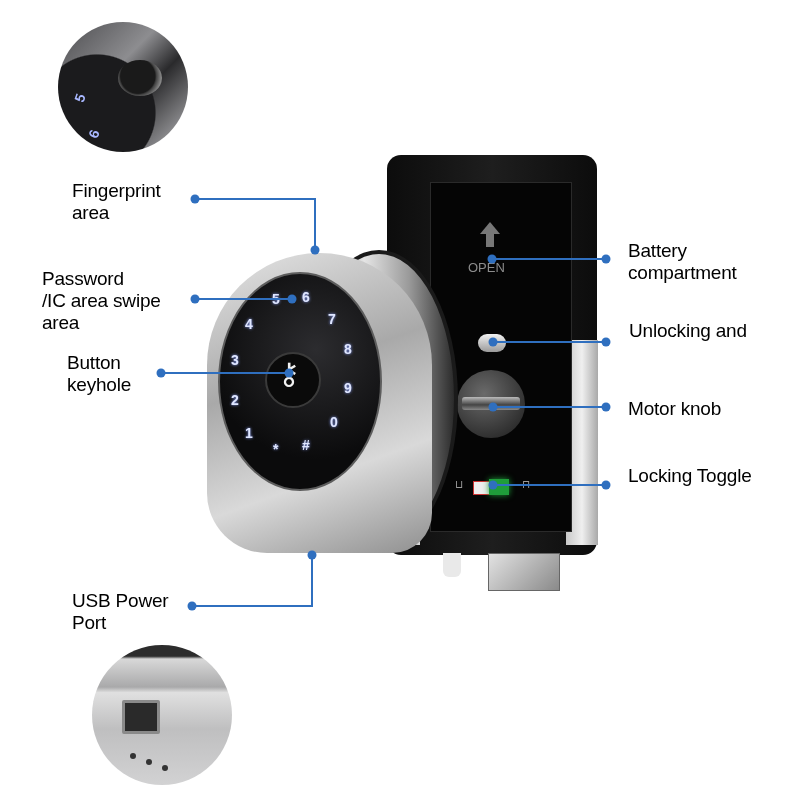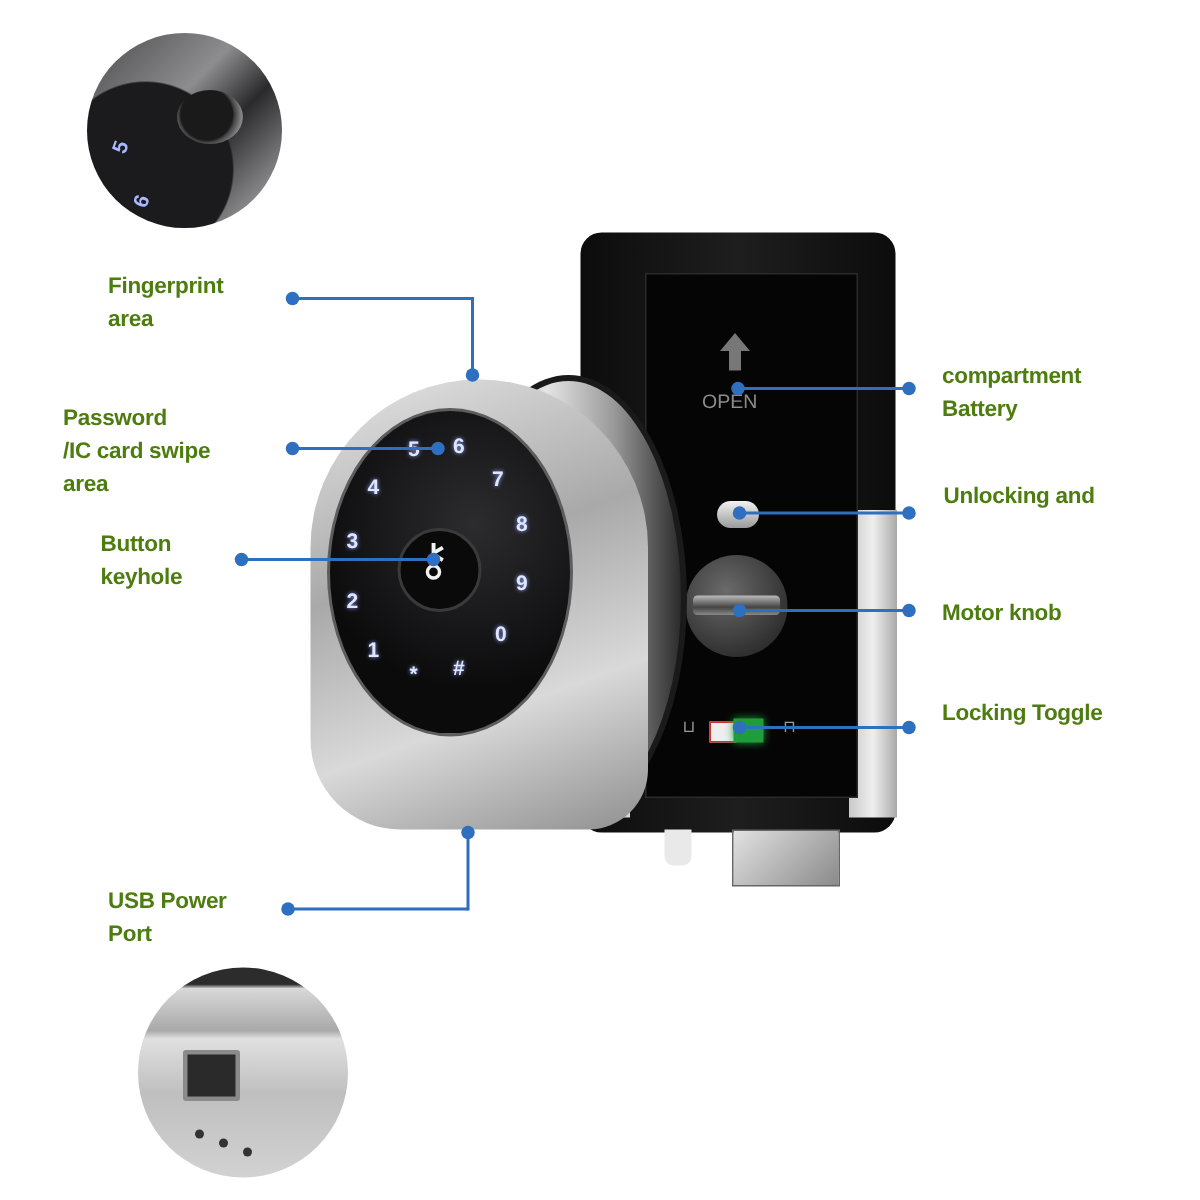--- a/index.html
+++ b/index.html
@@ -1,18 +1,18 @@
 <!DOCTYPE html>
 <html><head>
 <meta charset="utf-8">
 <style>
   html, body { margin:0; padding:0; }
   body { width:800px; height:800px; background:#ffffff; position:relative; overflow:hidden;
          font-family:"Liberation Sans", "DejaVu Sans", sans-serif; }
-  .label { position:absolute; color:#4d7c0f; font-size:15px; font-weight:bold; line-height:22px; letter-spacing:-0.2px; }
+  .label { position:absolute; color:#000000; font-size:19px; font-weight:normal; line-height:22px; letter-spacing:-0.2px; }
   .line { position:absolute; background:#2f6fbf; }
   .dot { position:absolute; width:9px; height:9px; border-radius:50%; background:#2f6fbf; transform:translate(-50%,-50%); }
 
   
   .inset { position:absolute; border-radius:50%; overflow:hidden; }
   .inset-fp { left:58px; top:22px; width:130px; height:130px;
     background: radial-gradient(circle at 30% 70%, #1b1b1d 0 45%, transparent 46%),
                 linear-gradient(135deg,#4a4a4d 0%,#8d8d90 40%,#2a2a2c 60%,#bdbdc0 100%); }
   .fp-sensor { position:absolute; left:60px; top:38px; width:44px; height:36px; border-radius:50%;
     background:radial-gradient(circle at 45% 45%, #1a1a1a 0 55%, #444 60%, #888 75%, #333 100%); }
@@ -118,21 +118,21 @@
   <div>Fingerprint</div>
   <div>area</div>
 </div>
 <div class="dot" style="left:195px;top:199px;"></div>
 <div class="line" style="left:195px;top:198px;width:120px;height:2px;"></div>
 <div class="line" style="left:314px;top:198px;width:2px;height:52px;"></div>
 <div class="dot" style="left:315px;top:250px;"></div>
 
 <div class="label" style="left:42px;top:268px;">
   <div>Password</div>
-  <div>/IC card swipe</div>
+  <div>/IC area swipe</div>
   <div>area</div>
 </div>
 <div class="dot" style="left:195px;top:299px;"></div>
 <div class="line" style="left:195px;top:298px;width:97px;height:2px;"></div>
 <div class="dot" style="left:292px;top:299px;"></div>
 
 <div class="label" style="left:67px;top:352px;">
   <div>Button</div>
   <div>keyhole</div>
 </div>
@@ -143,22 +143,22 @@
 <div class="label" style="left:72px;top:590px;">
   <div>USB Power</div>
   <div>Port</div>
 </div>
 <div class="dot" style="left:192px;top:606px;"></div>
 <div class="line" style="left:192px;top:605px;width:120px;height:2px;"></div>
 <div class="line" style="left:311px;top:555px;width:2px;height:52px;"></div>
 <div class="dot" style="left:312px;top:555px;"></div>
 
 <div class="label" style="left:628px;top:240px;">
+  <div>Battery</div>
   <div>compartment</div>
-  <div>Battery</div>
 </div>
 <div class="dot" style="left:492px;top:259px;"></div>
 <div class="line" style="left:492px;top:258px;width:114px;height:2px;"></div>
 <div class="dot" style="left:606px;top:259px;"></div>
 
 <div class="label" style="left:629px;top:320px;">
   <div>Unlocking and</div>
 </div>
 <div class="dot" style="left:493px;top:342px;"></div>
 <div class="line" style="left:493px;top:341px;width:113px;height:2px;"></div>

